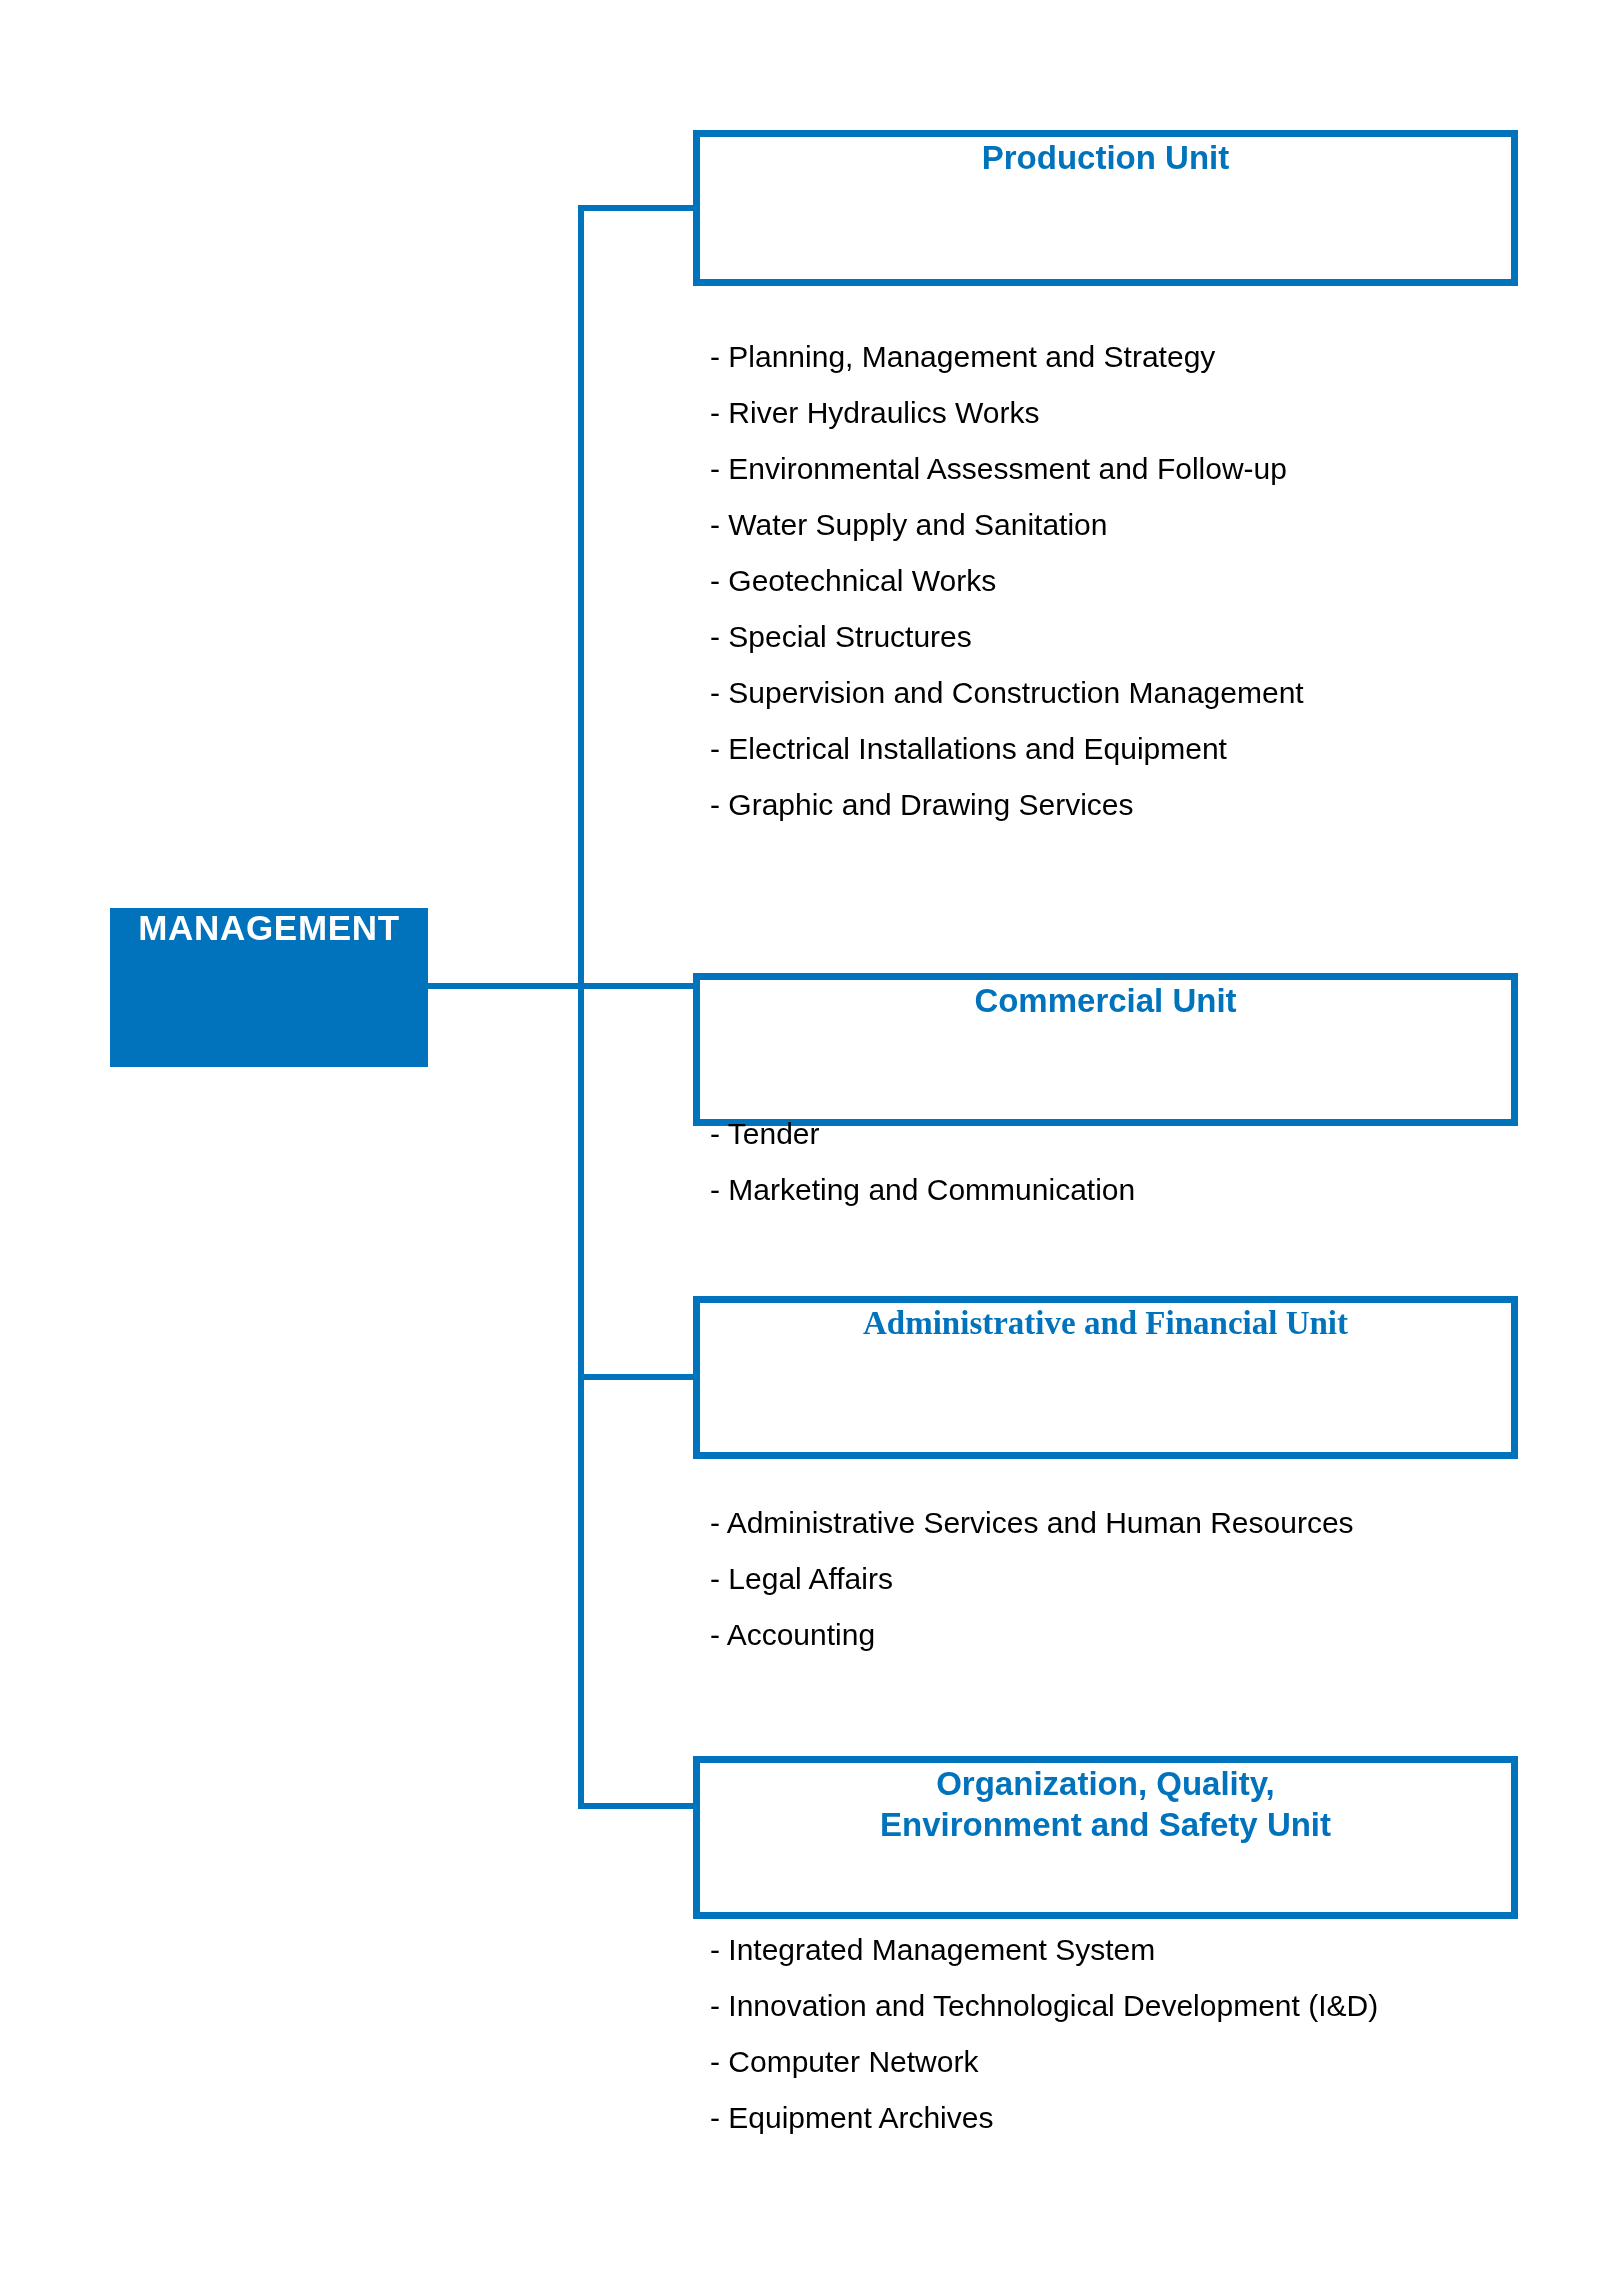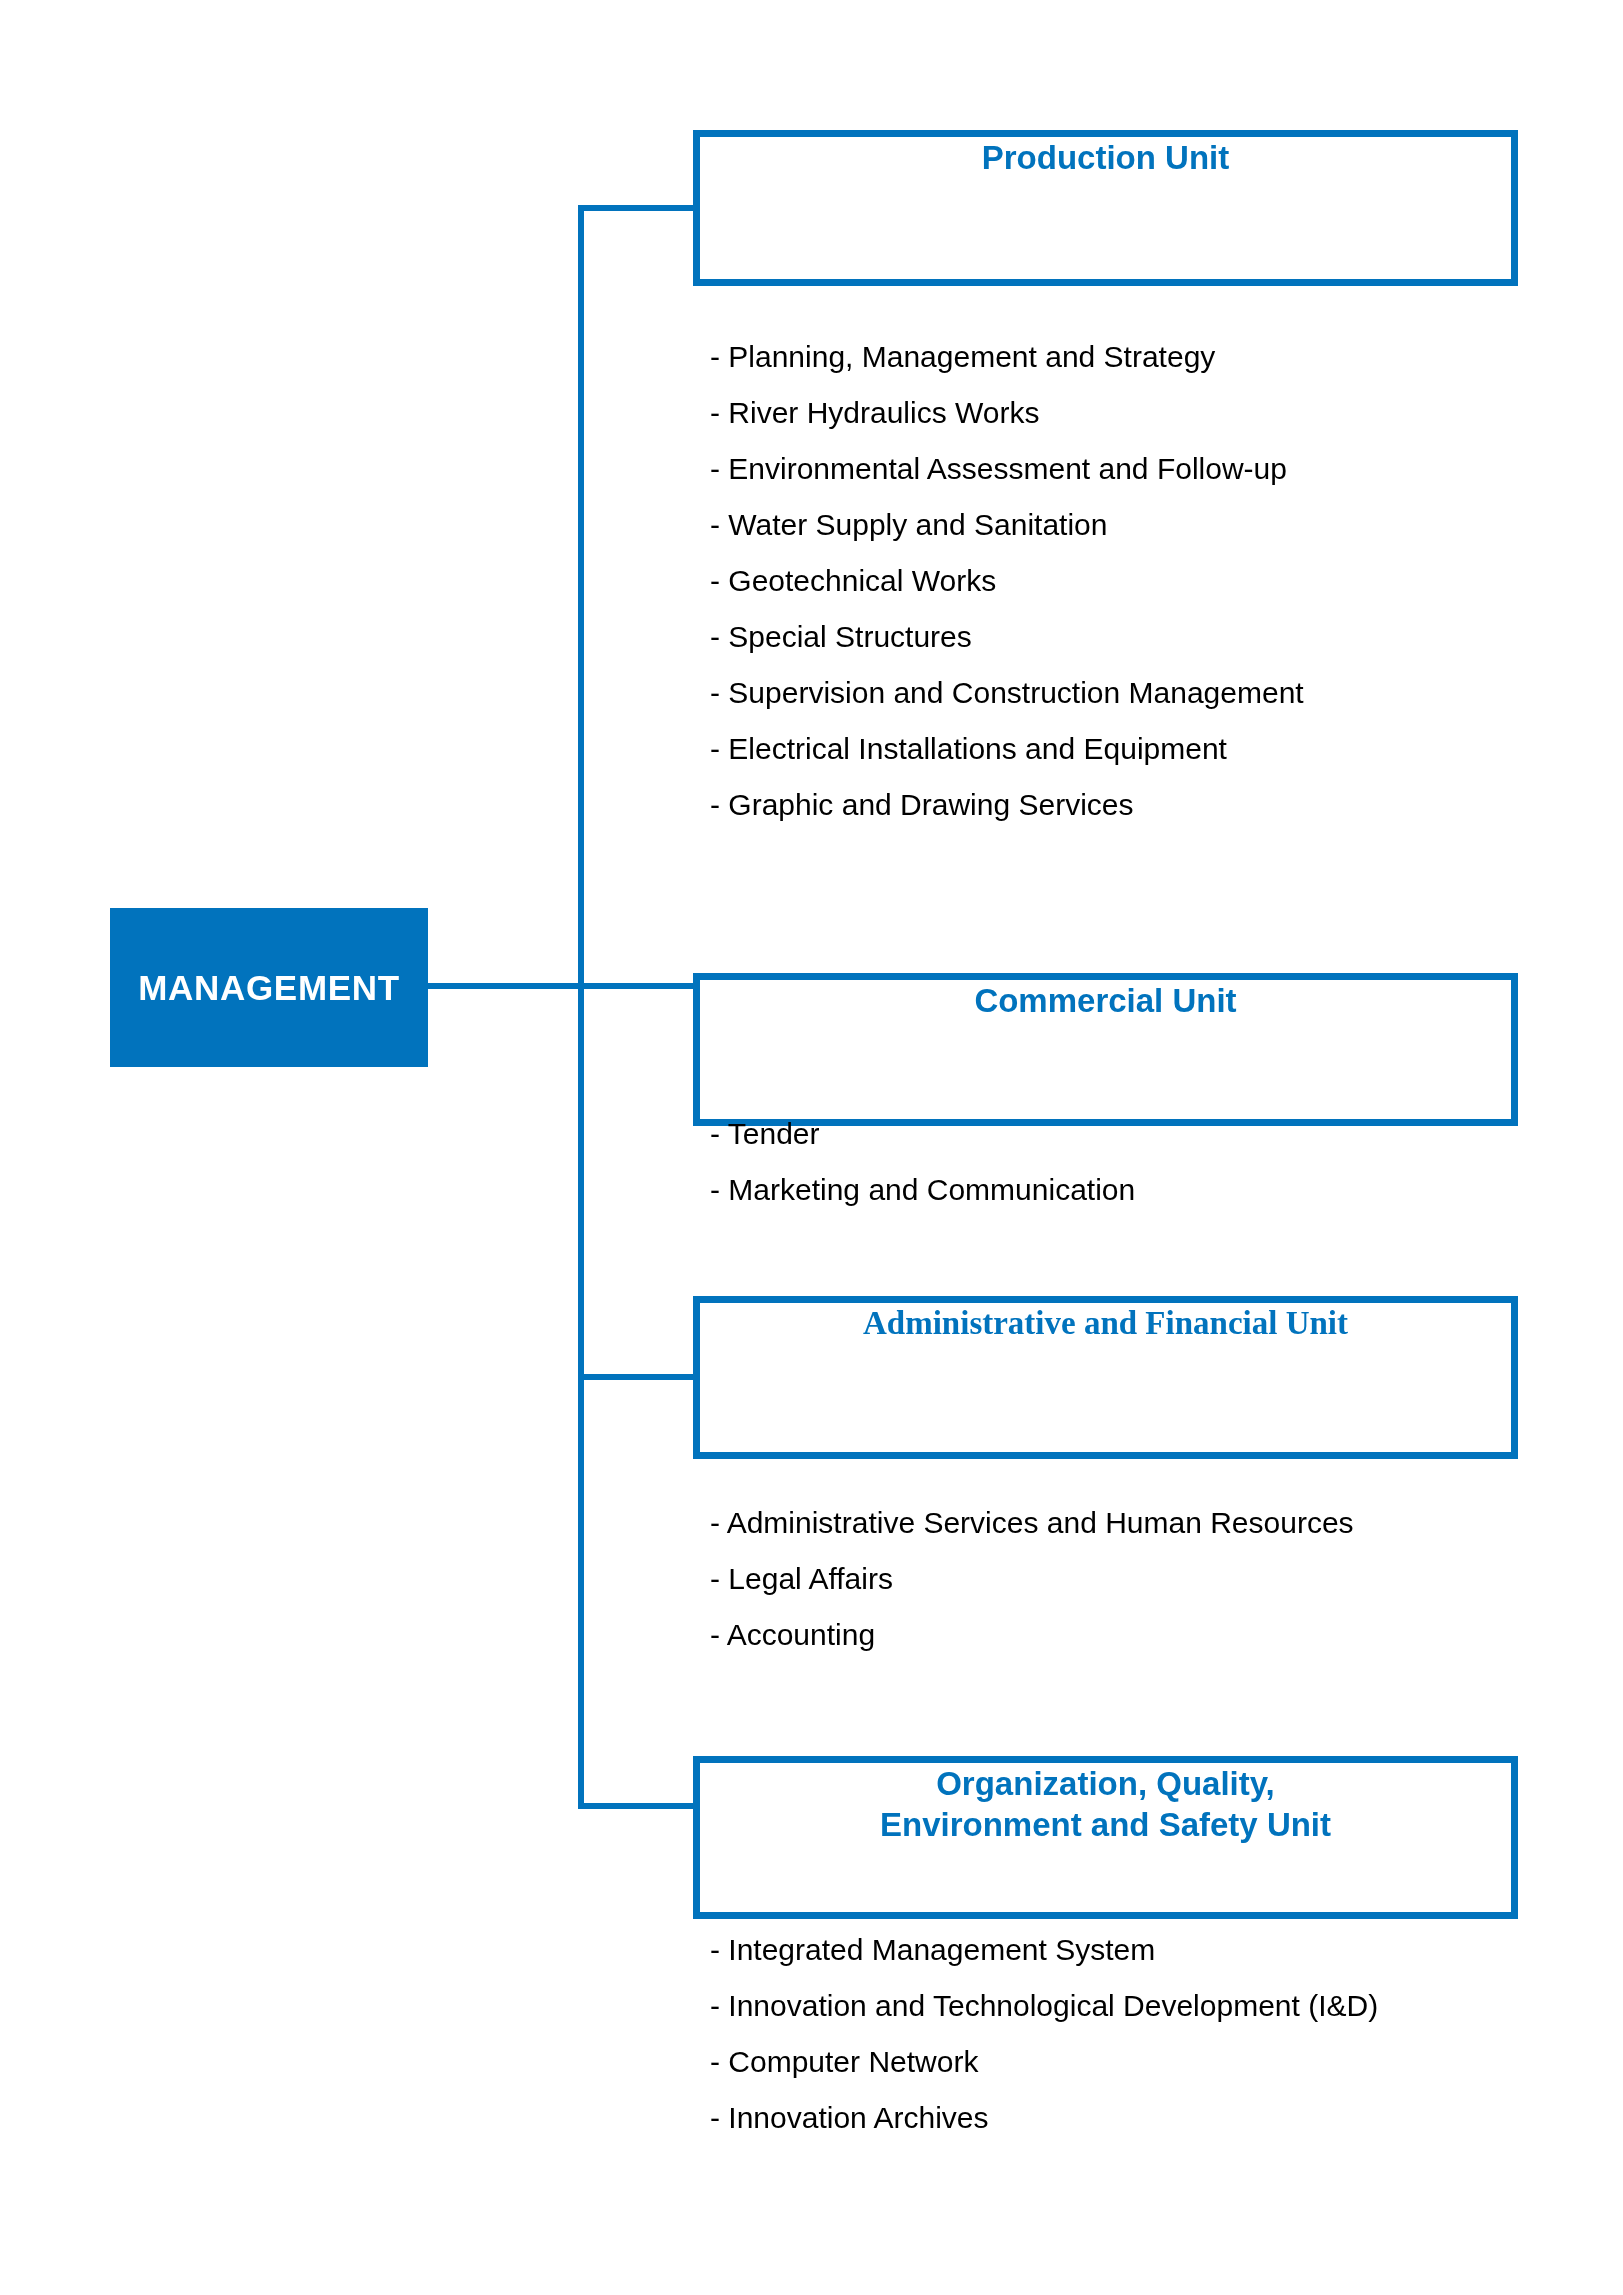--- a/index.html
+++ b/index.html
@@ -22,21 +22,20 @@
   .line.h { height: 5.9px; }
   .line.v { width: 5.9px; }
   .mgmt {
     position: absolute;
     left: 110px;
     top: 908px;
     width: 318px;
     height: 159px;
     background: #0173BD;
     display: flex;
-    align-items: center;
     justify-content: center;
   }
   .mgmt span {
     color: #ffffff;
     font-weight: bold;
     font-size: 35px;
     letter-spacing: 0.7px;
   }
   .unit {
     position: absolute;
@@ -114,17 +113,17 @@
   </div>
 
   <div class="unit" style="top:1724px; height:163px;margin-top:32px;">
     <div class="unit-title">Organization, Quality,
 Environment and Safety Unit</div>
   </div>
   <div class="list" style="top:1922px;">
     <div>- Integrated Management System</div>
     <div>- Innovation and Technological Development (I&amp;D)</div>
     <div>- Computer Network</div>
-    <div>- Innovation Archives</div>
+    <div>- Equipment Archives</div>
   </div>
 
 </div>
 
 
 </body></html>

